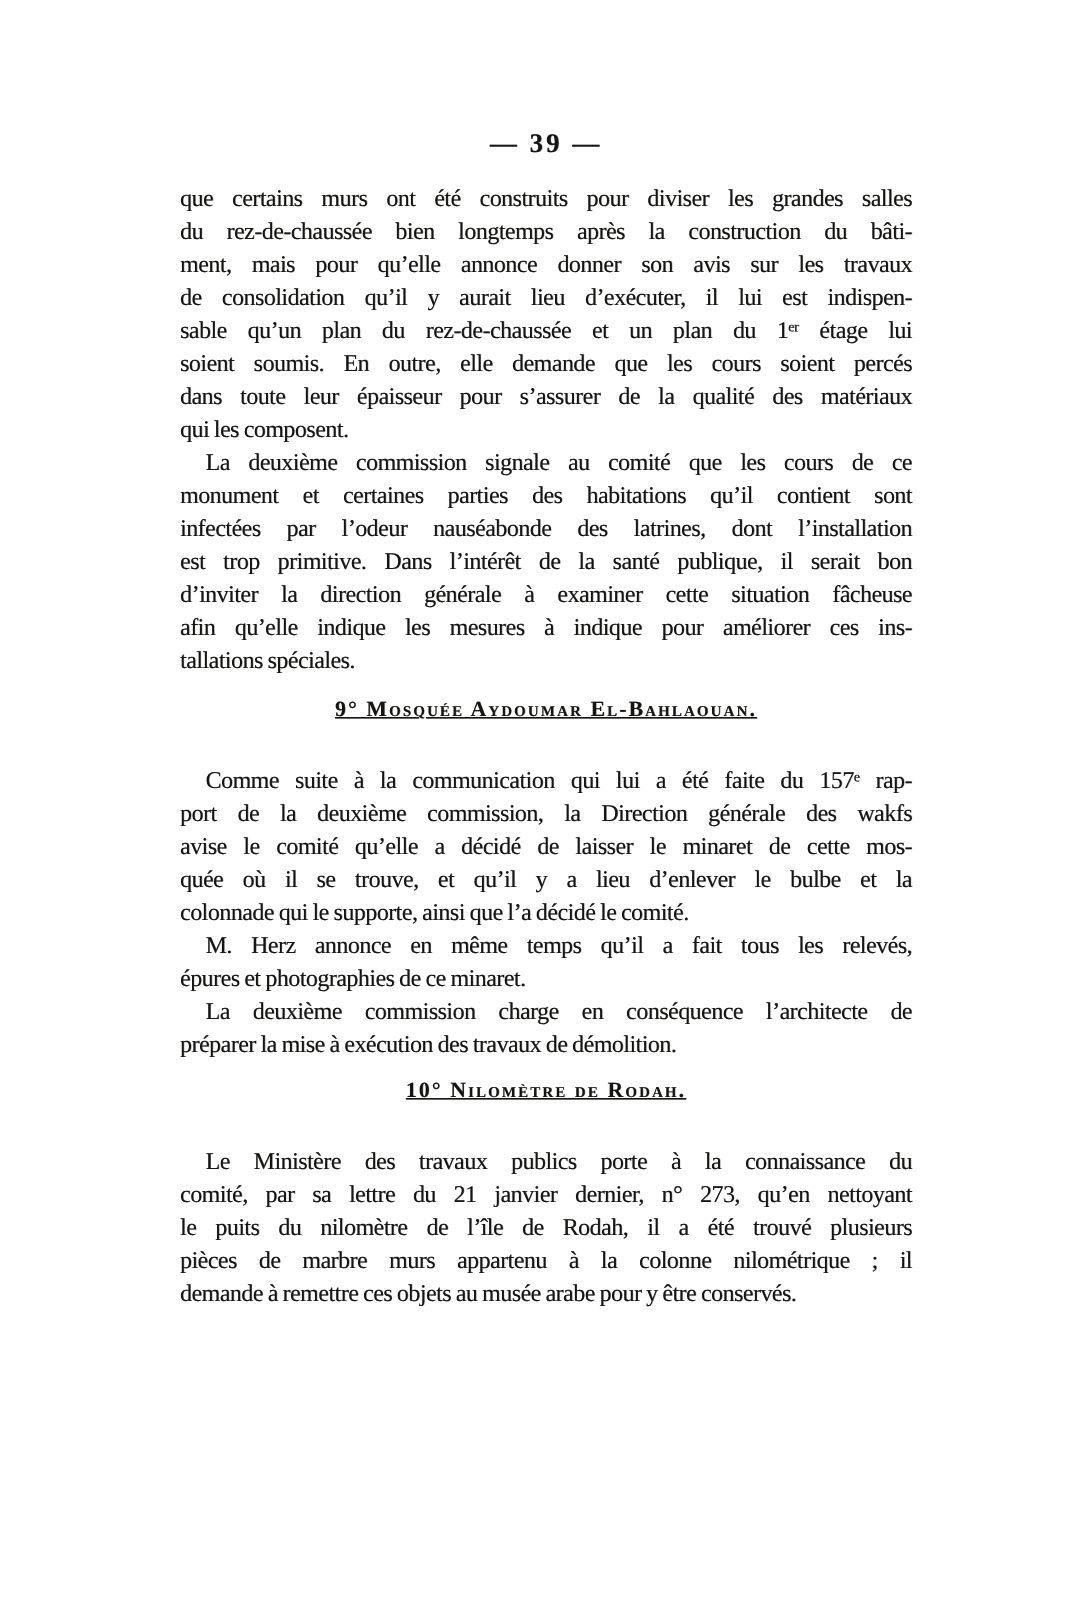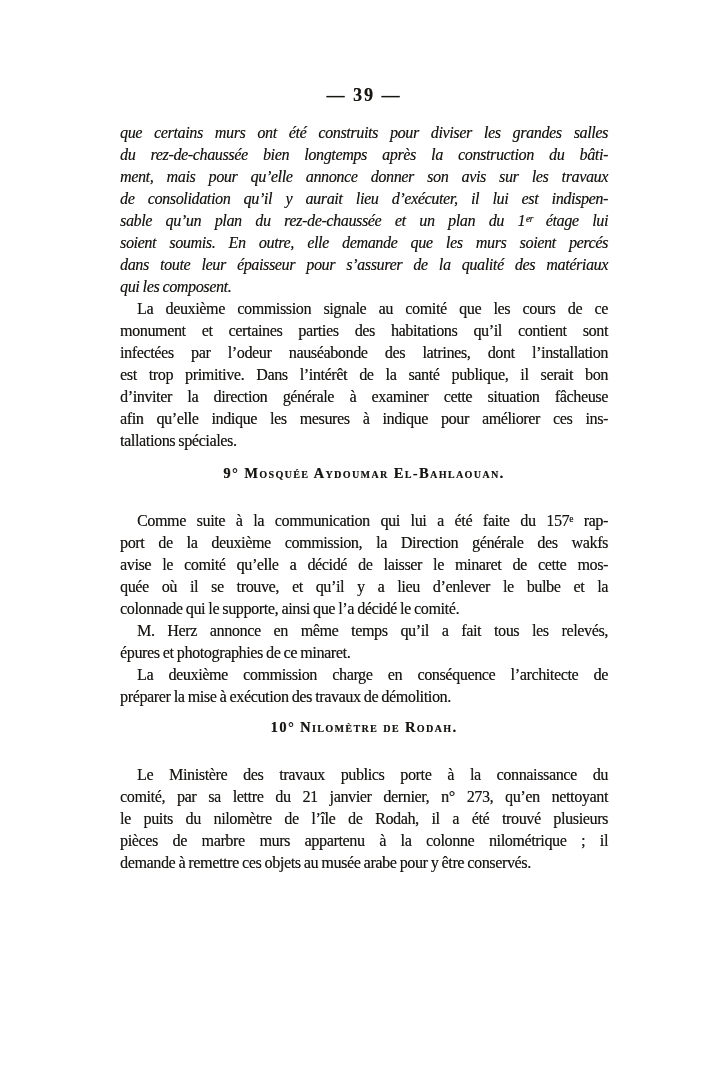--- a/index.html
+++ b/index.html
@@ -28,21 +28,20 @@
     font-weight: bold;
     letter-spacing: 2px;
     line-height: 22px;
     text-shadow: 0.3px 0 0 rgba(23,21,18,0.55);
   }
   .para {
     margin: 0;
   }
   .para.first {
     margin-top: 16px;
-    font-style: italic;
   }
   .line {
     font-size: 16px;
     line-height: 22px;
     letter-spacing: -0.35px;
     word-spacing: -0.5px;
     text-align: justify;
     text-align-last: justify;
     white-space: normal;
     text-shadow: 0.3px 0 0 rgba(23,21,18,0.55);
@@ -54,38 +53,39 @@
     text-align-last: left;
   }
   .heading {
     text-align: center;
     font-size: 14.5px;
     font-weight: bold;
     font-variant: small-caps;
     letter-spacing: 1.4px;
     line-height: 22px;
     text-shadow: 0.3px 0 0 rgba(23,21,18,0.55);
+    text-decoration: underline;
   }
   .heading.h1 { margin-top: 10px; margin-bottom: 26px; }
   .heading.h2 { margin-top: 8px; margin-bottom: 26px; }
 </style>
 </head>
 <body>
 
 <div class="doc">
 
   <div class="pagenum">— 39 —</div>
 
   <div class="para first">
     <div class="line">que certains murs ont été construits pour diviser les grandes salles</div>
     <div class="line">du rez-de-chaussée bien longtemps après la construction du bâti-</div>
     <div class="line">ment, mais pour qu’elle annonce donner son avis sur les travaux</div>
     <div class="line">de consolidation qu’il y aurait lieu d’exécuter, il lui est indispen-</div>
     <div class="line">sable qu’un plan du rez-de-chaussée et un plan du 1ᵉʳ étage lui</div>
-    <div class="line">soient soumis. En outre, elle demande que les murs soient percés</div>
+    <div class="line">soient soumis. En outre, elle demande que les cours soient percés</div>
     <div class="line">dans toute leur épaisseur pour s’assurer de la qualité des matériaux</div>
     <div class="line last">qui les composent.</div>
   </div>
 
   <div class="para">
     <div class="line indent">La deuxième commission signale au comité que les cours de ce</div>
     <div class="line">monument et certaines parties des habitations qu’il contient sont</div>
     <div class="line">infectées par l’odeur nauséabonde des latrines, dont l’installation</div>
     <div class="line">est trop primitive. Dans l’intérêt de la santé publique, il serait bon</div>
     <div class="line">d’inviter la direction générale à examiner cette situation fâcheuse</div>

